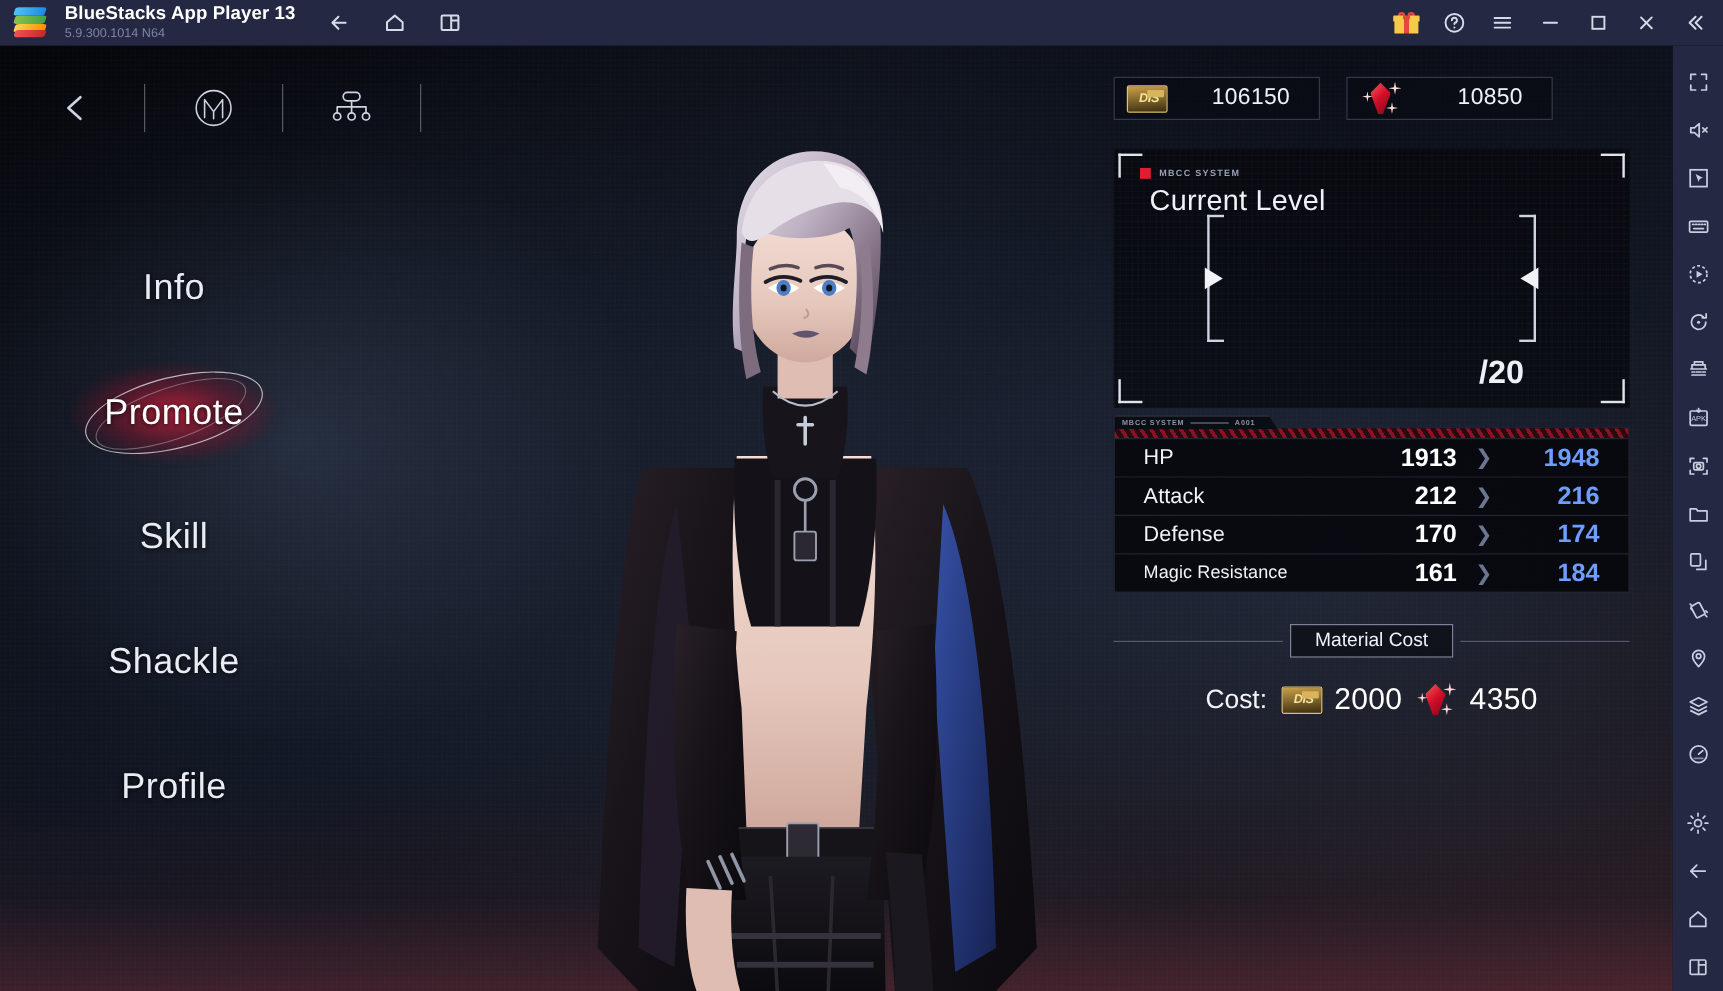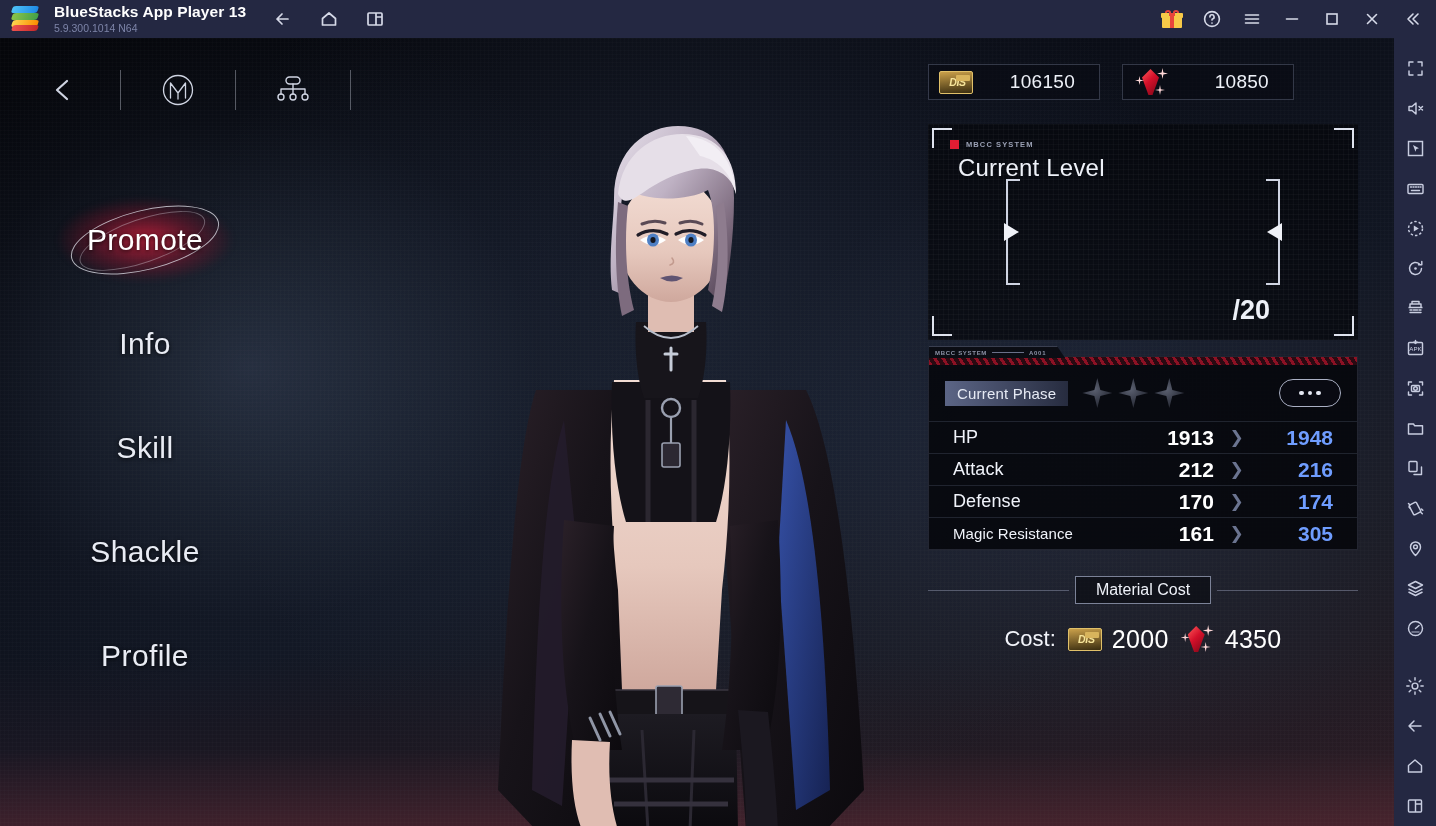--- a/index.html
+++ b/index.html
@@ -403,28 +403,28 @@
         <circle cx="9" cy="28" r="3" stroke-width="1.4"></circle>
           <circle cx="21" cy="28" r="3" stroke-width="1.4"></circle>
           <circle cx="33" cy="28" r="3" stroke-width="1.4"></circle>
       </svg>
     </div>
     <div class="gt-gap"></div>
     <div class="gt-sep"></div>
   </div>
 
   <div id="nav-menu">
+    <div class="nav-item">
+      <span>Info</span>
+    </div>
     <div class="nav-item active">
       <div class="glow"></div>
       <div class="ring"></div>
       <div class="ring2"></div>
       <span>Promote</span>
-    </div>
-    <div class="nav-item">
-      <span>Info</span>
     </div>
     <div class="nav-item">
       <span>Skill</span>
     </div>
     <div class="nav-item">
       <span>Shackle</span>
     </div>
     <div class="nav-item">
       <span>Profile</span>
     </div>
@@ -569,33 +569,20 @@
     </div>
 
     <div id="stats-panel">
       <div class="sp-tab">
         <span class="t1">MBCC SYSTEM</span>
         <span class="line"></span>
         <span class="t2">A001</span>
       </div>
       <div class="sp-stripe"></div>
 
-      <div class="phase-row">
-        <div id="current-phase-label">Current Phase</div>
-        <div class="stars">
-          <div class="star4"></div>
-          <div class="star4"></div>
-          <div class="star4"></div>
-        </div>
-        <div id="more-button">
-          <i></i>
-            <i></i>
-            <i></i>
-        </div>
-      </div>
 
       <div class="stat-row">
         <div class="stat-name">HP</div>
         <div class="stat-cur">1913</div>
         <div class="stat-arrow">❯</div>
         <div class="stat-new">1948</div>
       </div>
       <div class="stat-row">
         <div class="stat-name">Attack</div>
         <div class="stat-cur">212</div>
@@ -605,21 +592,21 @@
       <div class="stat-row">
         <div class="stat-name">Defense</div>
         <div class="stat-cur">170</div>
         <div class="stat-arrow">❯</div>
         <div class="stat-new">174</div>
       </div>
       <div class="stat-row">
         <div class="stat-name small">Magic Resistance</div>
         <div class="stat-cur">161</div>
         <div class="stat-arrow">❯</div>
-        <div class="stat-new">305</div>
+        <div class="stat-new">184</div>
       </div>
     </div>
 
     <div id="material-cost">
       <div class="mc-head">
         <div class="mc-line"></div>
         <div id="material-cost-title">Material Cost</div>
         <div class="mc-line"></div>
       </div>
       <div class="mc-row">

